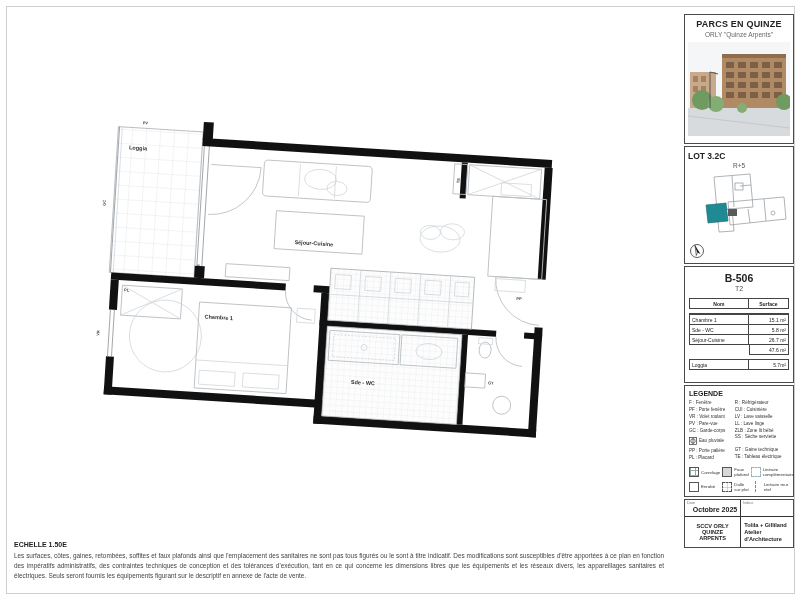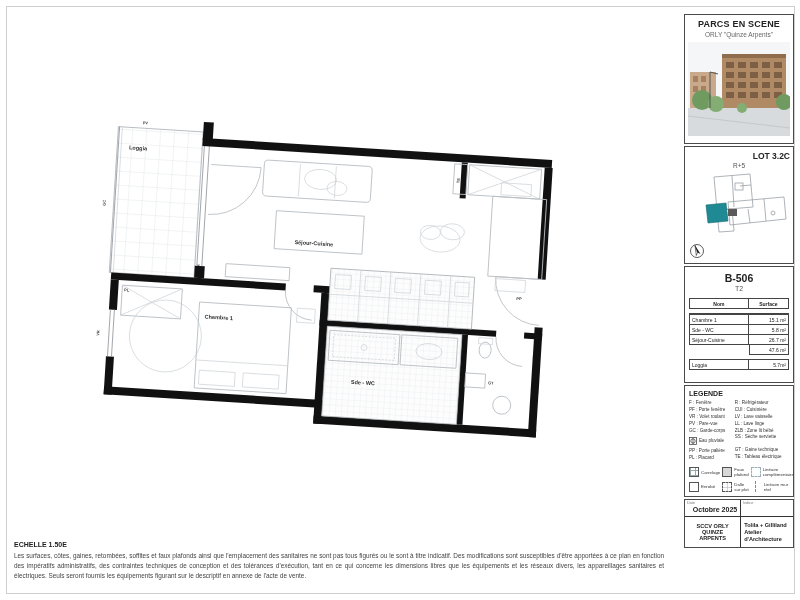--- a/index.html
+++ b/index.html
@@ -23,21 +23,21 @@
   .tag{font:bold 4px "Liberation Sans",sans-serif;fill:#444;}
 
   
   #sidebar{position:absolute;left:684px;top:14px;width:110px;}
   .sb-box{border:1px solid #4a4a4a;background:#fff;margin-bottom:2px;box-sizing:border-box;}
   .sb-header{padding:4px 3px 3px;}
   .sb-title{font-weight:bold;font-size:9px;text-align:center;letter-spacing:.2px;}
   .sb-subtitle{font-size:6.5px;text-align:center;color:#666;margin-top:2px;}
   .render{margin-top:4px;}
   .sb-lot{padding:4px 3px 2px;position:relative;}
-  .lot-title{font-weight:bold;font-size:8.5px;text-align:right;}
+  .lot-title{font-weight:bold;font-size:8.5px;text-align:left;}
   .lot-level{font-size:6.5px;text-align:center;color:#555;margin-top:1px;}
   .north{position:absolute;left:4px;bottom:4px;}
   .sb-unit{padding:5px 4px 12px;}
   .unit-id{font-weight:bold;font-size:10.5px;text-align:center;}
   .unit-type{font-size:7px;text-align:center;color:#555;margin-top:1px;}
   .stable{width:100%;margin-top:6px;font-size:5px;}
   .srow{display:flex;border:0.5px solid #444;border-top:none;}
   .srow.head{border-top:0.5px solid #444;font-weight:bold;}
   .srow.head .scell{justify-content:center;}
   .scell{box-sizing:border-box;padding:1.5px 2px;display:flex;align-items:center;}
@@ -199,21 +199,21 @@
         <circle cx="400" cy="266" r="9" class="furn"></circle>
         <ellipse cx="380" cy="212" rx="6" ry="8" class="furn"></ellipse>
         <rect x="373" y="200" width="14" height="6" class="furnlight"></rect>
       </g>
     </svg>
   </div>
 
   <div id="sidebar">
 
     <div class="sb-box sb-header">
-      <div class="sb-title">PARCS EN SCENE</div>
+      <div class="sb-title">PARCS EN QUINZE</div>
       <div class="sb-subtitle">ORLY "Quinze Arpents"</div>
       <svg class="render" width="102" height="94" viewBox="0 0 102 94">
         <rect width="102" height="94" fill="#f4f6f7"></rect>
         <rect x="2" y="30" width="26" height="36" fill="#c9a98c"></rect>
         <rect x="5" y="34" width="5" height="6" fill="#a5815f"></rect>
           <rect x="13" y="34" width="5" height="6" fill="#a5815f"></rect>
         <rect x="5" y="44" width="5" height="6" fill="#a5815f"></rect>
           <rect x="13" y="44" width="5" height="6" fill="#a5815f"></rect>
         <rect x="34" y="12" width="64" height="56" fill="#b08a64"></rect>
         <rect x="34" y="12" width="64" height="4" fill="#8f6c4c"></rect>

